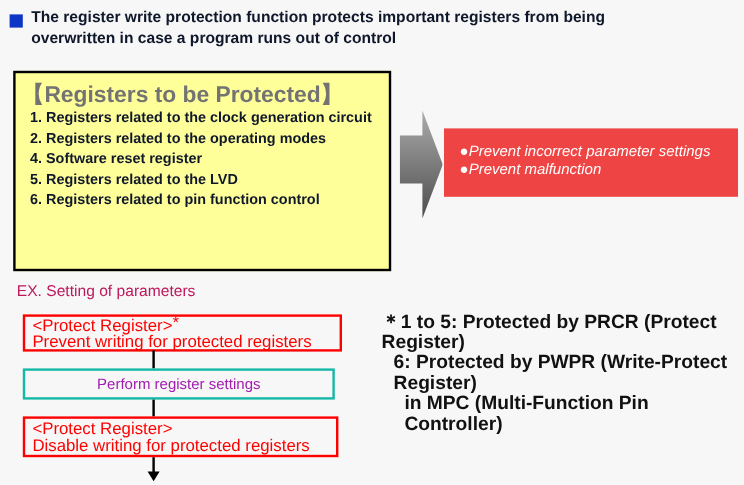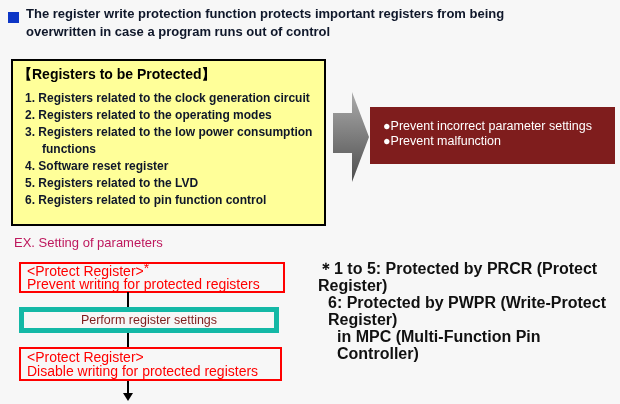--- a/index.html
+++ b/index.html
@@ -15,55 +15,55 @@
   .header-text {
     position:absolute; left:26px; top:5px; width:585px;
     font-size:13px; font-weight:bold; color:#0f172a; line-height:18px;
   }
 
   
   .yellow-box {
     position:absolute; left:11px; top:59px; width:315px; height:167px;
     background:#ffff99; border:2px solid #000; box-sizing:border-box;
   }
-  .yellow-title { position:absolute; left:5px; top:5px; font-size:14px; font-weight:bold; color:#000000; }
+  .yellow-title { position:absolute; left:5px; top:5px; font-size:19px; font-weight:bold; color:#737373; }
   .yellow-list {
     position:absolute; left:12px; top:29px; width:296px;
     font-size:12px; color:#0f172a; line-height:17px;font-weight:bold;
   }
   .yellow-list .item { padding-left:17px; text-indent:-17px; }
 
   
   .big-arrow {
     position:absolute; left:333px; top:92px; width:36px; height:90px;
     background:linear-gradient(to bottom,#ababab,#4d4d4d);
     clip-path:polygon(0 21px, 19px 21px, 19px 0, 36px 45px, 19px 90px, 19px 61px, 0 61px);
   }
 
   
   .blue-box {
     position:absolute; left:370px; top:107px; width:245px; height:57px;
-    background:#7f1d1d; color:#fff; box-sizing:border-box;
-    font-size:12.5px; line-height:15px; padding:12px 4px 0 13px;
+    background:#ef4444; color:#fff; box-sizing:border-box;
+    font-size:12.5px; line-height:15px; padding:12px 4px 0 13px;font-style:italic;
   }
 
   
   .ex-label { position:absolute; left:14px; top:235px; font-size:13px; color:#be185d; }
   .red-box {
     position:absolute; border:2px solid #ff0000; box-sizing:border-box;
     color:#ff0000; font-size:14px; background:transparent;
   }
   .red-box.first { left:19px; top:262px; width:266px; height:31px; line-height:13px; padding:1px 0 0 6px; }
   .red-box.second { left:19px; top:347px; width:263px; height:34px; line-height:14px; padding:1px 0 0 6px; }
   .sup-ast { display:inline-block; transform:translateY(-3px); }
   .black-box {
     position:absolute; left:19px; top:307px; width:260px; height:26px;
-    border:5px solid #14b8a6; box-sizing:border-box; background:transparent;
+    border:2px solid #14b8a6; box-sizing:border-box; background:transparent;
     display:flex; align-items:center; justify-content:center;
-    font-size:12.5px; color:#7f1d1d;
+    font-size:12.5px; color:#a21caf;
   }
   .conn { position:absolute; left:127px; width:2px; background:#000; }
   .conn.c1 { top:292px; height:15px; }
   .conn.c2 { top:333px; height:14px; }
   .conn.c3 { top:381px; height:13px; }
   .down-head {
     position:absolute; left:123px; top:393px; width:0; height:0;
     border-left:5px solid transparent; border-right:5px solid transparent;
     border-top:8px solid #000;
   }
@@ -82,21 +82,20 @@
   <div class="header-text">
     <div>The register write protection function protects important registers from being</div>
     <div>overwritten in case a program runs out of control</div>
   </div>
 
   <div class="yellow-box">
     <div class="yellow-title">【Registers to be Protected】</div>
     <div class="yellow-list">
       <div class="item">1. Registers related to the clock generation circuit</div>
       <div class="item">2. Registers related to the operating modes</div>
-      <div class="item">3. Registers related to the low power consumption functions</div>
       <div class="item">4. Software reset register</div>
       <div class="item">5. Registers related to the LVD</div>
       <div class="item">6. Registers related to pin function control</div>
     </div>
   </div>
 
   <div class="big-arrow"></div>
 
   <div class="blue-box">
     <div>●Prevent incorrect parameter settings</div>

